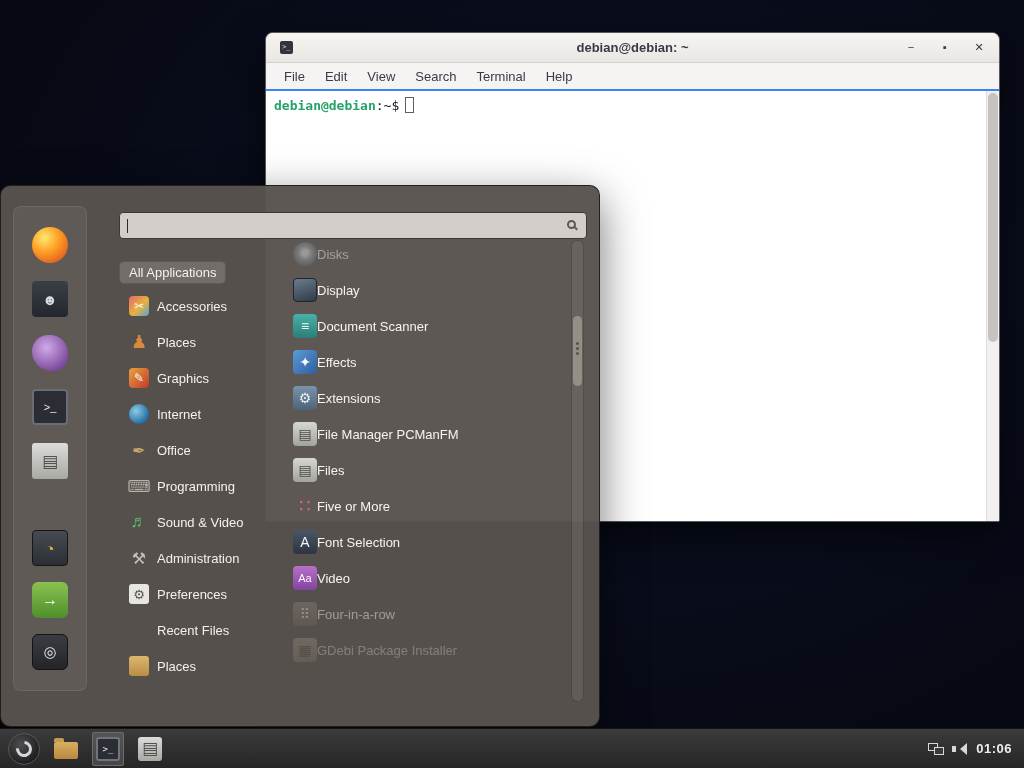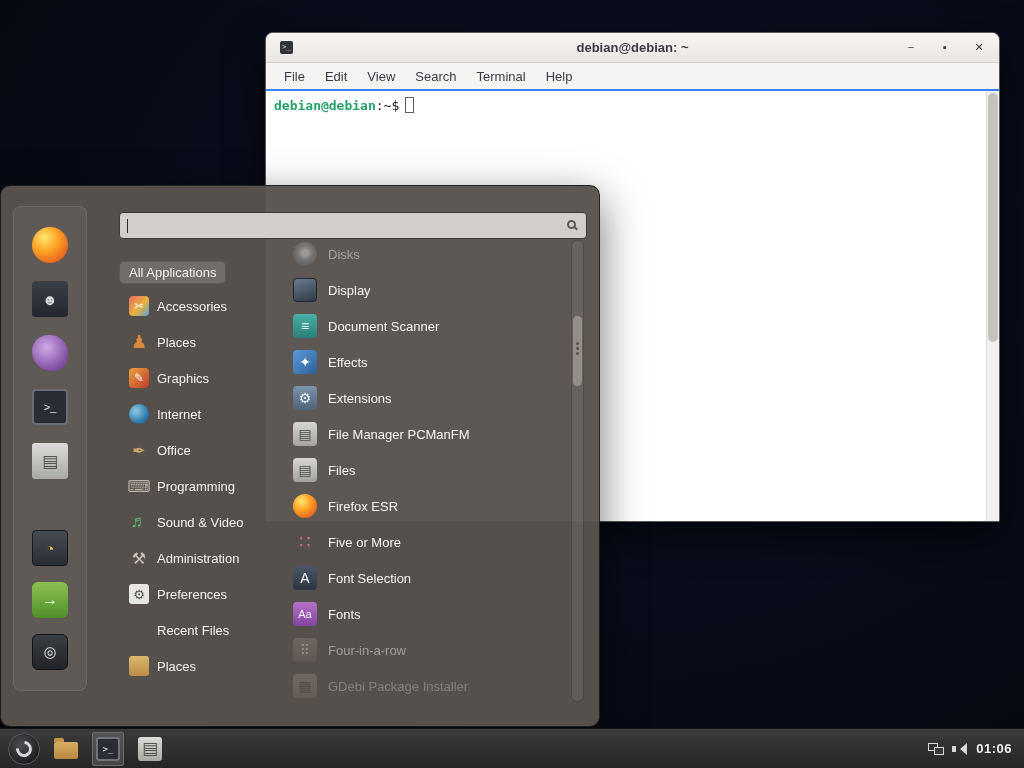--- a/index.html
+++ b/index.html
@@ -104,21 +104,21 @@
   }
   .cat-row.sel { background:rgba(255,255,255,.17); box-shadow:inset 0 0 0 1px rgba(0,0,0,.18); }
   .cat-icon {
     width:20px; height:20px; flex:none; display:flex; align-items:center;
     justify-content:center; font-size:12px; border-radius:4px; color:#fff;
   }
   .cat-label { font-size:13px; color:#f3f1ee; white-space:nowrap; }
 
   .app-col { position:absolute; left:280px; top:50px; width:285px; }
   .app-row {
-    height:36px; display:flex; align-items:center; gap:11px; padding-left:12px;
+    height:36px; display:flex; align-items:center; gap:0; padding-left:12px;
     border-radius:5px; cursor:pointer;
   }
   .app-icon {
     width:24px; height:24px; flex:none; display:flex; align-items:center;
     justify-content:center; font-size:14px; border-radius:4px; color:#fff;
   }
   .app-label { font-size:13px; color:#f6f4f1; white-space:nowrap; }
   .dim { opacity:.45; }
   .dim2 { opacity:.28; }
 
@@ -351,34 +351,30 @@
         </div>
       <div class="app-row">
         <span class="app-icon" style="background:linear-gradient(#d6d6d4,#a2a29e);color:#4a4a46">▤</span>
         <span class="app-label">File Manager PCManFM</span>
         </div>
       <div class="app-row">
         <span class="app-icon" style="background:linear-gradient(#d6d6d4,#a2a29e);color:#4a4a46">▤</span>
         <span class="app-label">Files</span>
         </div>
       <div class="app-row">
-        <span class="app-icon" style="background:radial-gradient(circle at 35% 30%,#ffe066 5%,#ffa226 40%,#e3601f 80%);border-radius:50%"></span>
-        <span class="app-label">Firefox ESR</span>
-        </div>
-      <div class="app-row">
         <span class="app-icon" style="background:transparent;color:#e0639a;font-size:18px">∷</span>
         <span class="app-label">Five or More</span>
         </div>
       <div class="app-row">
         <span class="app-icon" style="background:linear-gradient(#4a5668,#2c3440);color:#f2f4f8">A</span>
         <span class="app-label">Font Selection</span>
         </div>
       <div class="app-row">
         <span class="app-icon" style="background:linear-gradient(#b671c8,#8244a0);color:#fdf2ff;font-size:11px">Aa</span>
-        <span class="app-label">Fonts</span>
+        <span class="app-label">Video</span>
         </div>
       <div class="app-row dim">
         <span class="app-icon" style="background:linear-gradient(#8a8078,#6b635c);color:#ded6cd;font-size:14px">⠿</span>
         <span class="app-label">Four-in-a-row</span>
         </div>
       <div class="app-row dim2">
         <span class="app-icon" style="background:linear-gradient(#b3a697,#8f8273);color:#4e463c">▦</span>
         <span class="app-label">GDebi Package Installer</span>
         </div>
     </div>

